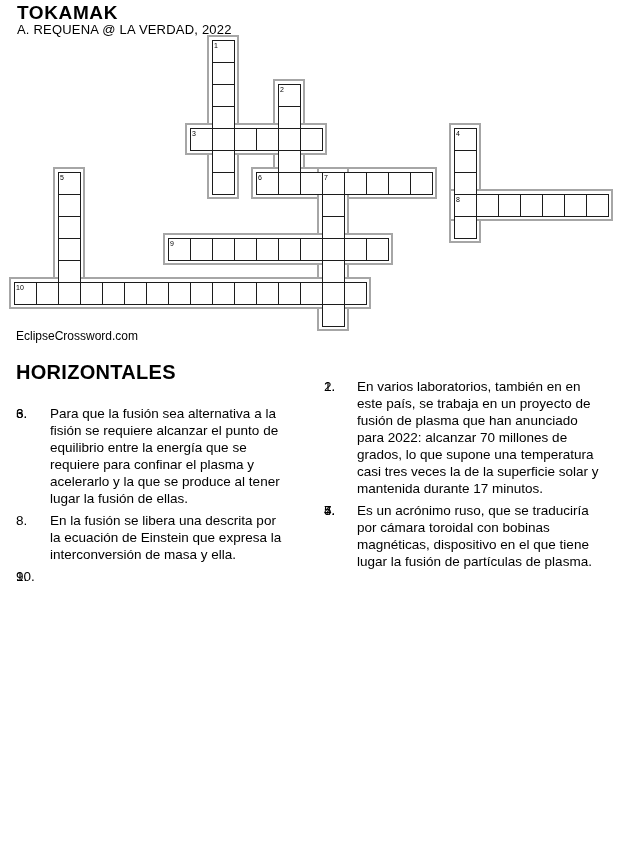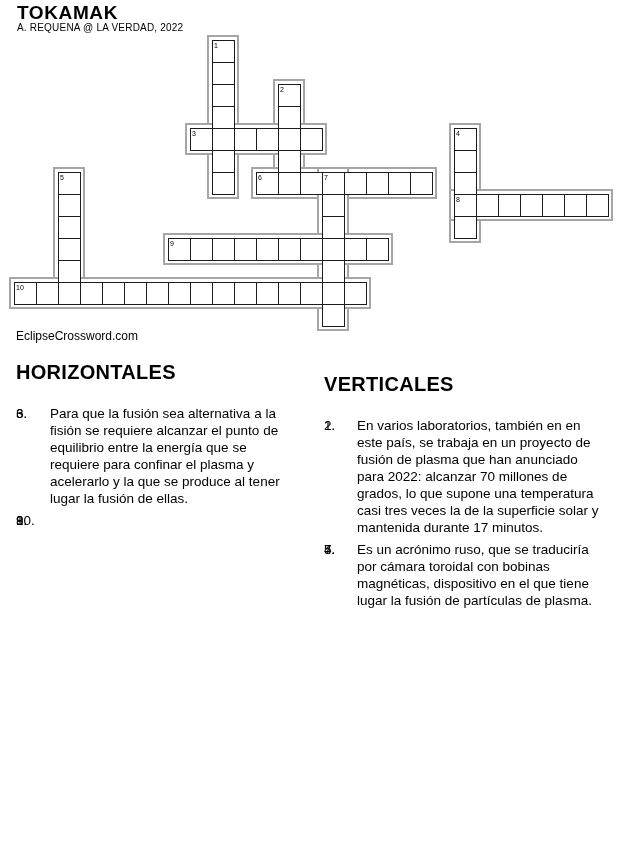--- a/index.html
+++ b/index.html
@@ -10,21 +10,21 @@
     font-family: "Liberation Sans", sans-serif;
     position: relative;
     overflow: hidden;
   }
   .title {
     position: absolute; left: 17px; top: 2px;
     font-size: 19px; font-weight: bold; letter-spacing: 0.6px;
   }
   .byline {
     position: absolute; left: 17px; top: 22px;
-    font-size: 10px; letter-spacing: 0.2px;
+    font-size: 13px; letter-spacing: 0.2px;
   }
   #grid { position: absolute; left: 0; top: 0; width: 624px; height: 345px; }
   .word-frame {
     position: absolute; box-sizing: border-box;
     background: #ffffff; border: 2px solid #a6a6a6; z-index: 1;
   }
   .gcell {
     position: absolute; box-sizing: border-box;
     width: 23px; height: 23px;
     border: 1px solid #1c1c1c; background: #ffffff; z-index: 2;
@@ -159,28 +159,27 @@
     <div class="gnum" style="left: 16px; top: 284px;">10</div>
   </div>
 
 <div class="credit">EclipseCrossword.com</div>
 
 <div class="clue-col" id="across-col">
   <h2>HORIZONTALES</h2>
   <div>
       <div class="clue"><span class="num">3.</span></div>
       <div class="clue"><span class="num">6.</span><span>Para que la fusión sea alternativa a la fisión se requiere alcanzar el punto de equilibrio entre la energía que se requiere para confinar el plasma y acelerarlo y la que se produce al tener lugar la fusión de ellas.</span></div>
-      <div class="clue"><span class="num">8.</span></div>
+      <div class="clue"><span class="num">8.</span><span>En la fusión se libera una descrita por la ecuación de Einstein  que expresa la interconversión de masa y ella.</span></div>
       <div class="clue"><span class="num">9.</span></div>
       <div class="clue"><span class="num">10.</span></div>
     </div>
 </div>
 
 <div class="clue-col" id="down-col">
-  <h2>VERTICALES</h2>
   <div>
       <div class="clue"><span class="num">1.</span></div>
       <div class="clue"><span class="num">2.</span><span>En varios laboratorios, también en en este país, se trabaja en un proyecto de fusión de plasma que han anunciado para 2022: alcanzar 70 millones de grados, lo que supone una temperatura casi tres veces la de la superficie solar y mantenida durante 17 minutos.</span></div>
       <div class="clue"><span class="num">4.</span></div>
       <div class="clue"><span class="num">5.</span></div>
       <div class="clue"><span class="num">7.</span><span>Es un acrónimo ruso, que se traduciría por cámara toroidal con bobinas magnéticas, dispositivo en el que tiene lugar la fusión de partículas de plasma.</span></div>
     </div>
 </div>
 
 </body></html>

